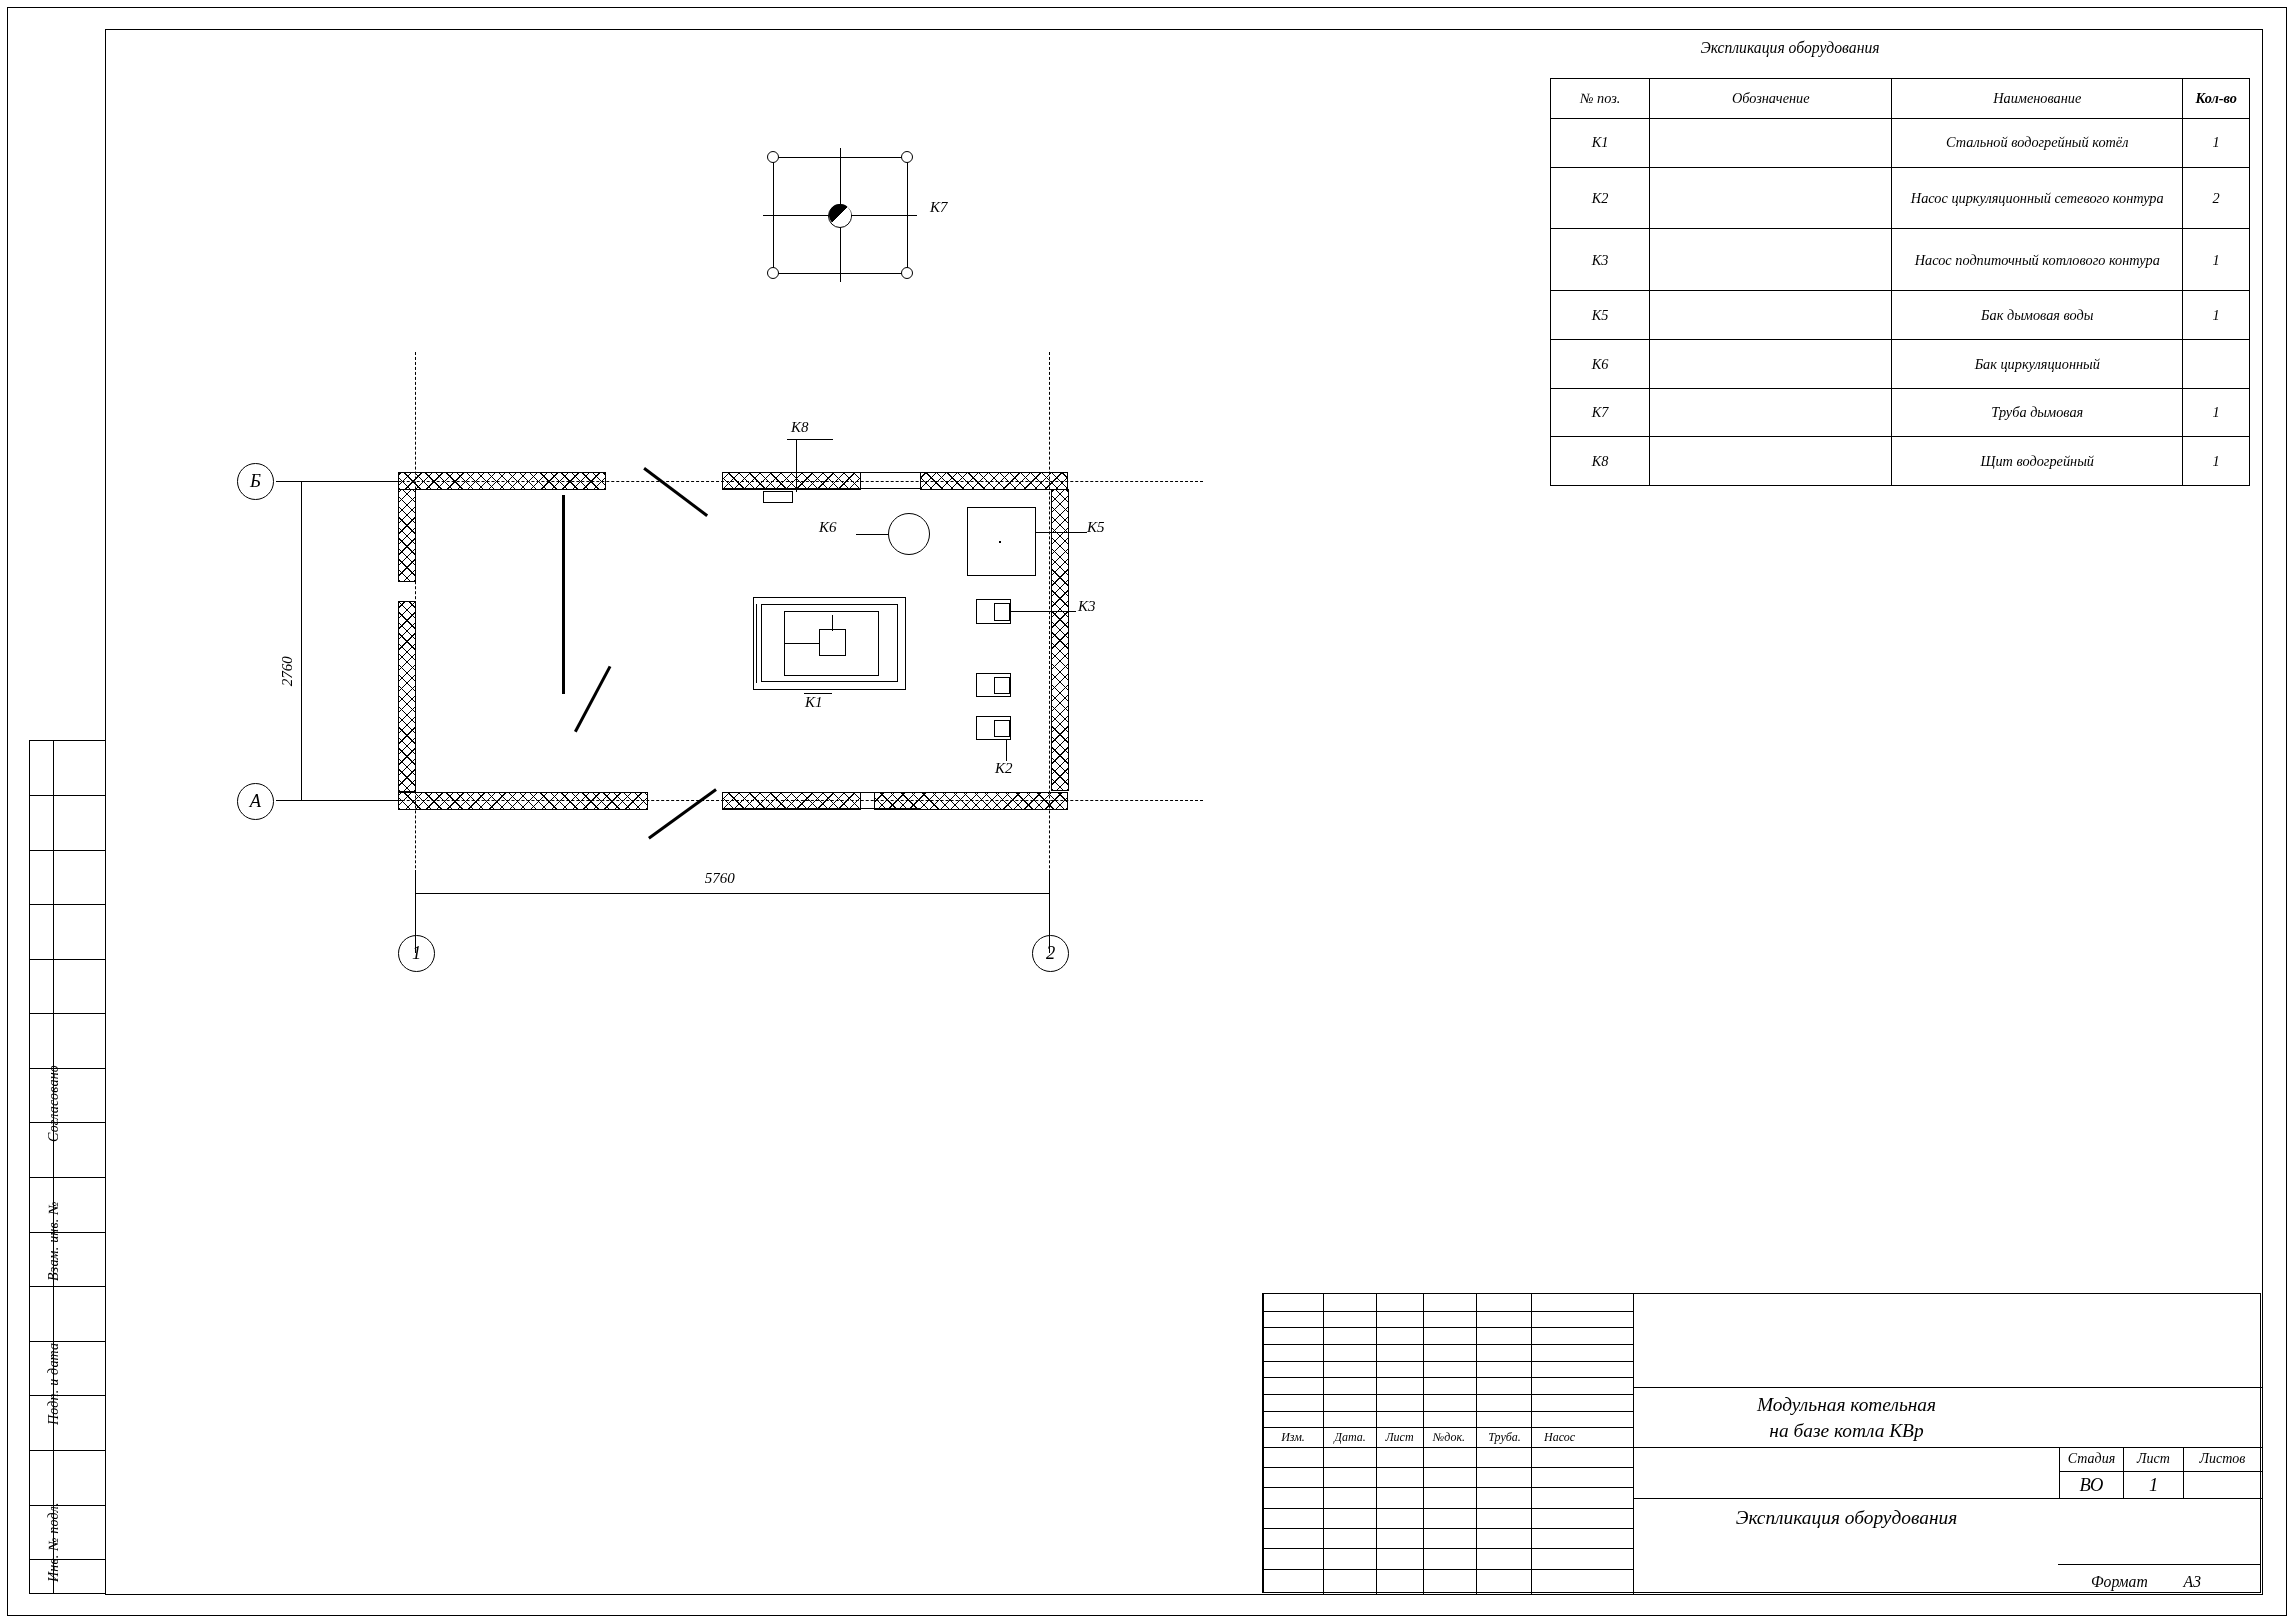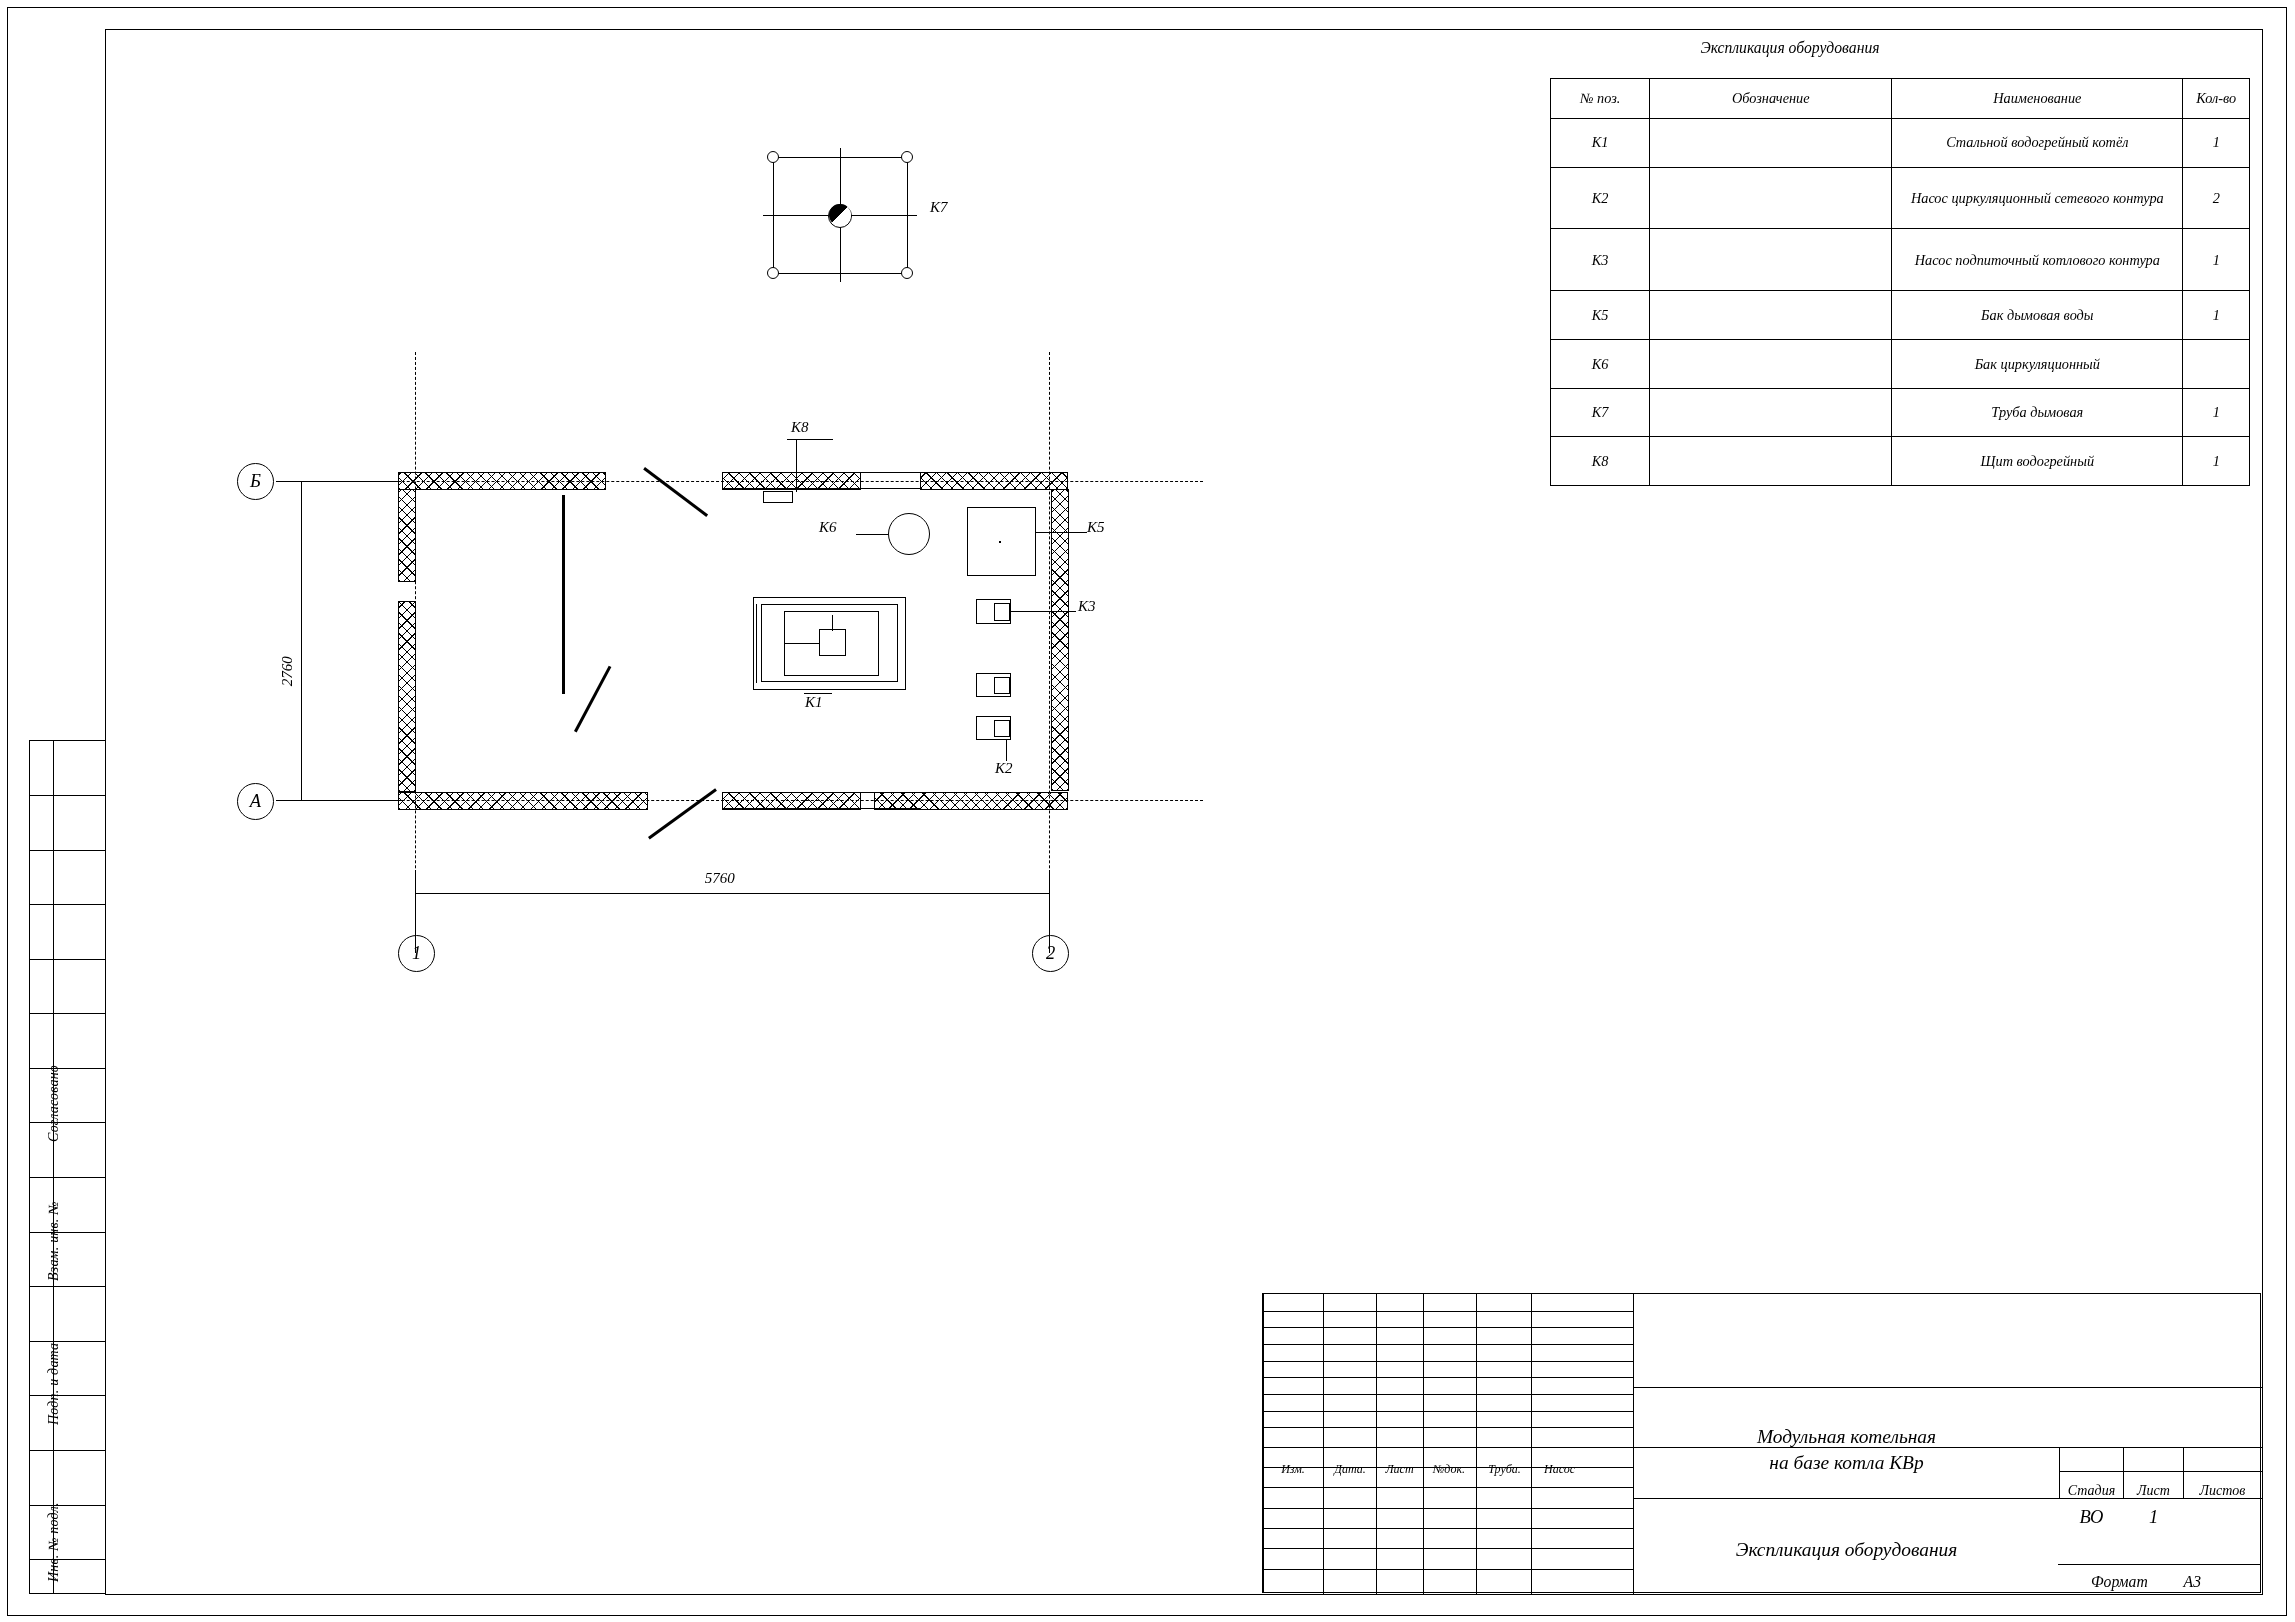--- a/index.html
+++ b/index.html
@@ -64,34 +64,34 @@
     vertical-align:middle;
     font-weight:normal;
     font-style:italic;
     padding:1.9px 2.8px;
     line-height:1.15;
   }
   #eqtable tr{height:0;}
   #eqtable .c-pos{width:97px;}
   #eqtable .c-des{width:245px;}
   #eqtable .c-name{width:296px;}
-  #eqtable .c-qty{width:62px;}
+  #eqtable .c-qty{width:62px;font-weight:bold;}
   #eqtable .hrow td{height:35px;}
   #eqtable .drow td{height:44px;}
   #eqtable .drow2 td{height:57px;}
 
   
   #titleblock{
     position:absolute;left:1262px;top:1293px;width:999px;height:300px;
     border:1.4px solid #000;box-sizing:border-box;
     font-style:italic;
   }
   #titleblock .bl{position:absolute;background:#000;}
   #tb-text{position:absolute;left:0;top:0;width:100%;height:100%;}
-  .tbcell{position:absolute;display:flex;align-items:center;justify-content:center;text-align:center;font-style:italic;margin-top:32px;}
+  .tbcell{position:absolute;display:flex;align-items:center;justify-content:center;text-align:center;font-style:italic;}
 
   
   #plan{position:absolute;left:0;top:0;width:1249px;height:1064px;}
   .hatch{
     position:absolute;
     background:
       repeating-linear-gradient(45deg, #000 0 0.9px, transparent 0.9px 7.4px),
       repeating-linear-gradient(-45deg, #000 0 0.9px, transparent 0.9px 7.4px);
     border:0.9px solid #000;
     box-sizing:border-box;

